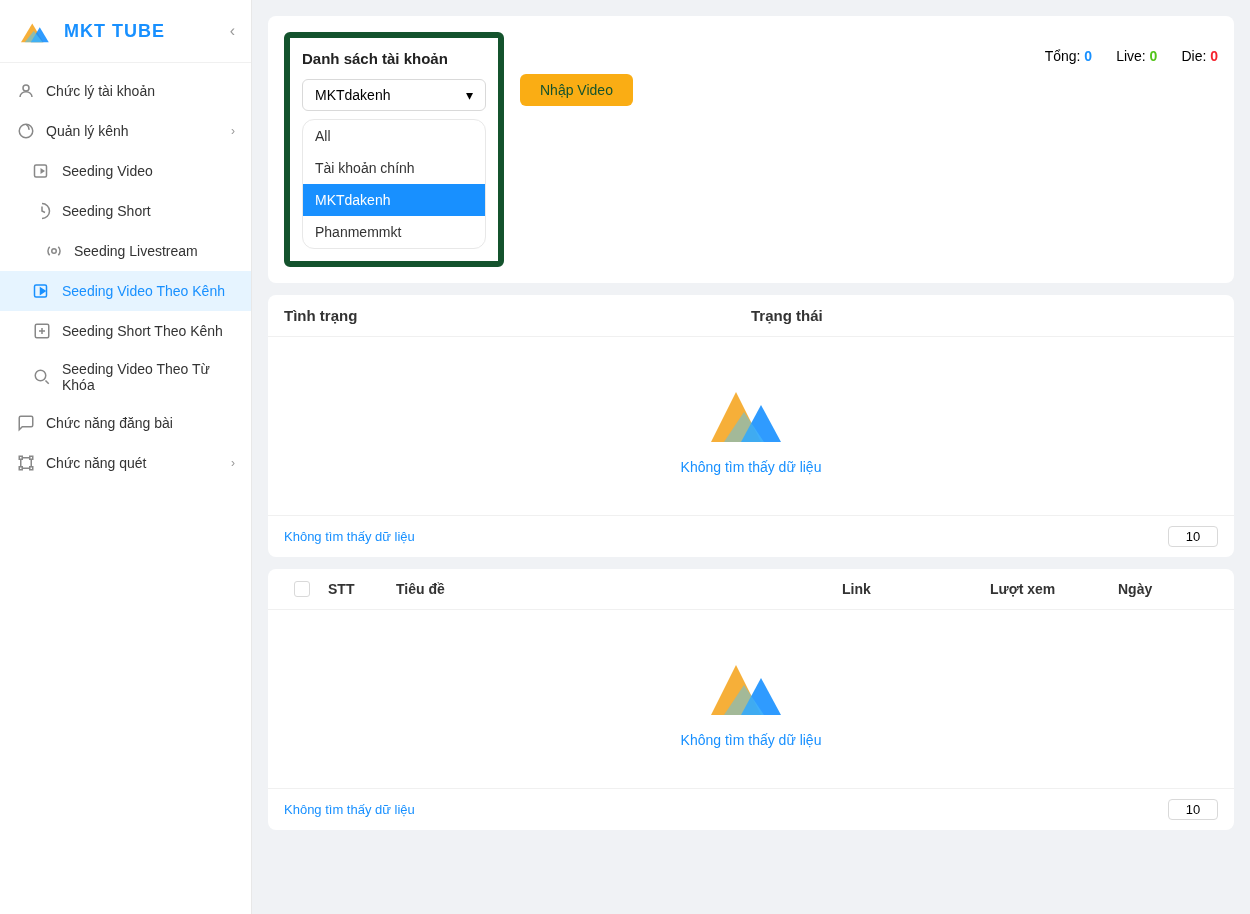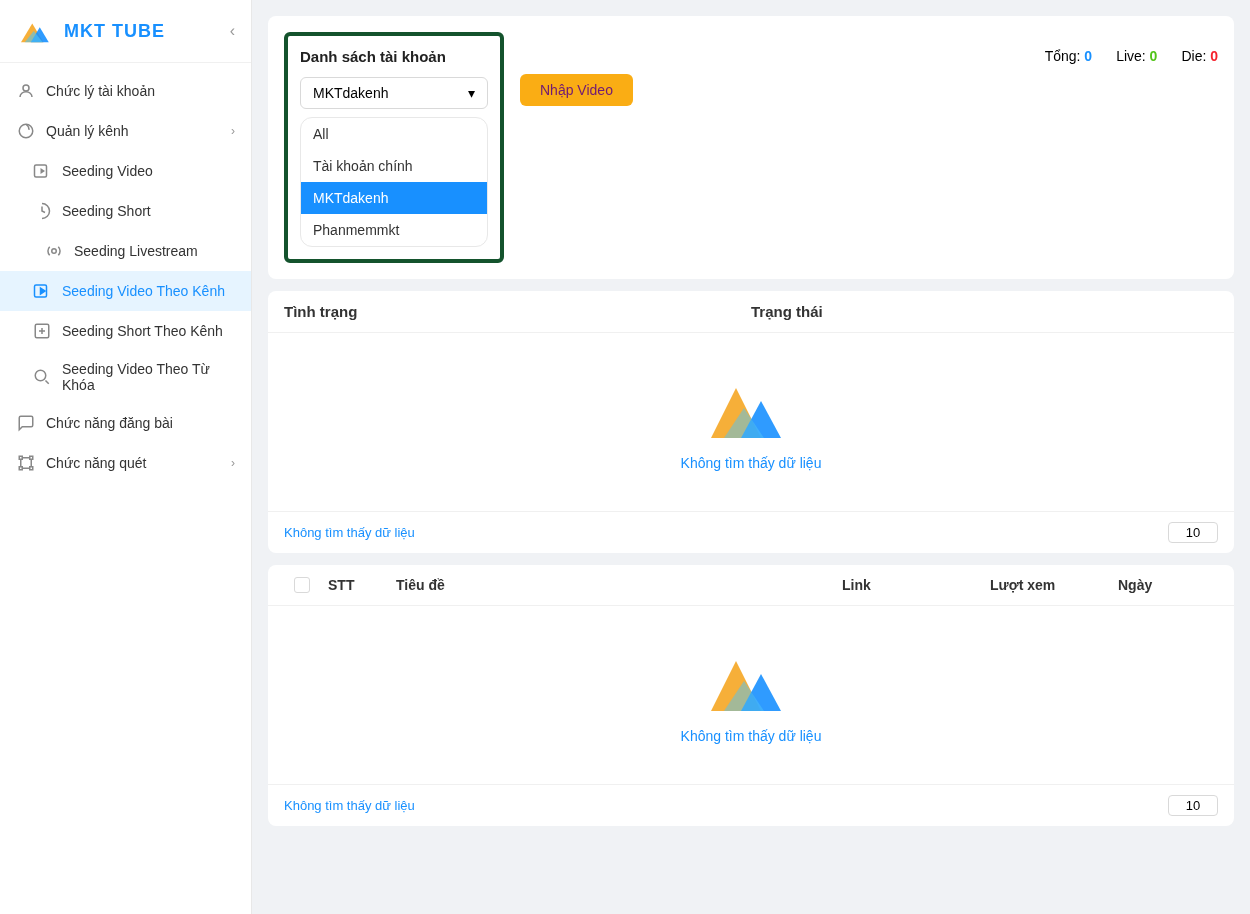--- a/index.html
+++ b/index.html
@@ -38,21 +38,21 @@
     .nav-item .nav-icon { width: 20px; height: 20px; display: flex; align-items: center; justify-content: center; flex-shrink: 0; }
     .nav-item .arrow { margin-left: auto; font-size: 12px; color: #999; }
 
     
     .main { flex: 1; display: flex; flex-direction: column; overflow: hidden; background: #f0f2f5; }
 
     .main-content { flex: 1; overflow-y: auto; padding: 16px; display: flex; flex-direction: column; gap: 12px; }
 
     
     .dropdown-popup {
-      border: 4px solid #14532d;
+      border: 6px solid #14532d;
       border-radius: 6px;
       background: #fff;
       padding: 12px;
       width: 220px;
       flex-shrink: 0;
       position: relative;
       z-index: 10;
     }
     .dropdown-popup-title {
       font-size: 15px;
@@ -79,21 +79,21 @@
     }
     .dropdown-option {
       padding: 8px 12px;
       cursor: pointer;
       color: #333;
     }
     .dropdown-option.selected { background: #1890ff; color: #fff; }
 
     .nhap-video-btn {
       background: #faad14;
-      color: #701a75;
+      color: #14532d;
       border: none;
       padding: 8px 20px;
       border-radius: 6px;
       font-size: 14px;
       font-weight: 500;
       cursor: pointer;
       white-space: nowrap;
     }
 
     

